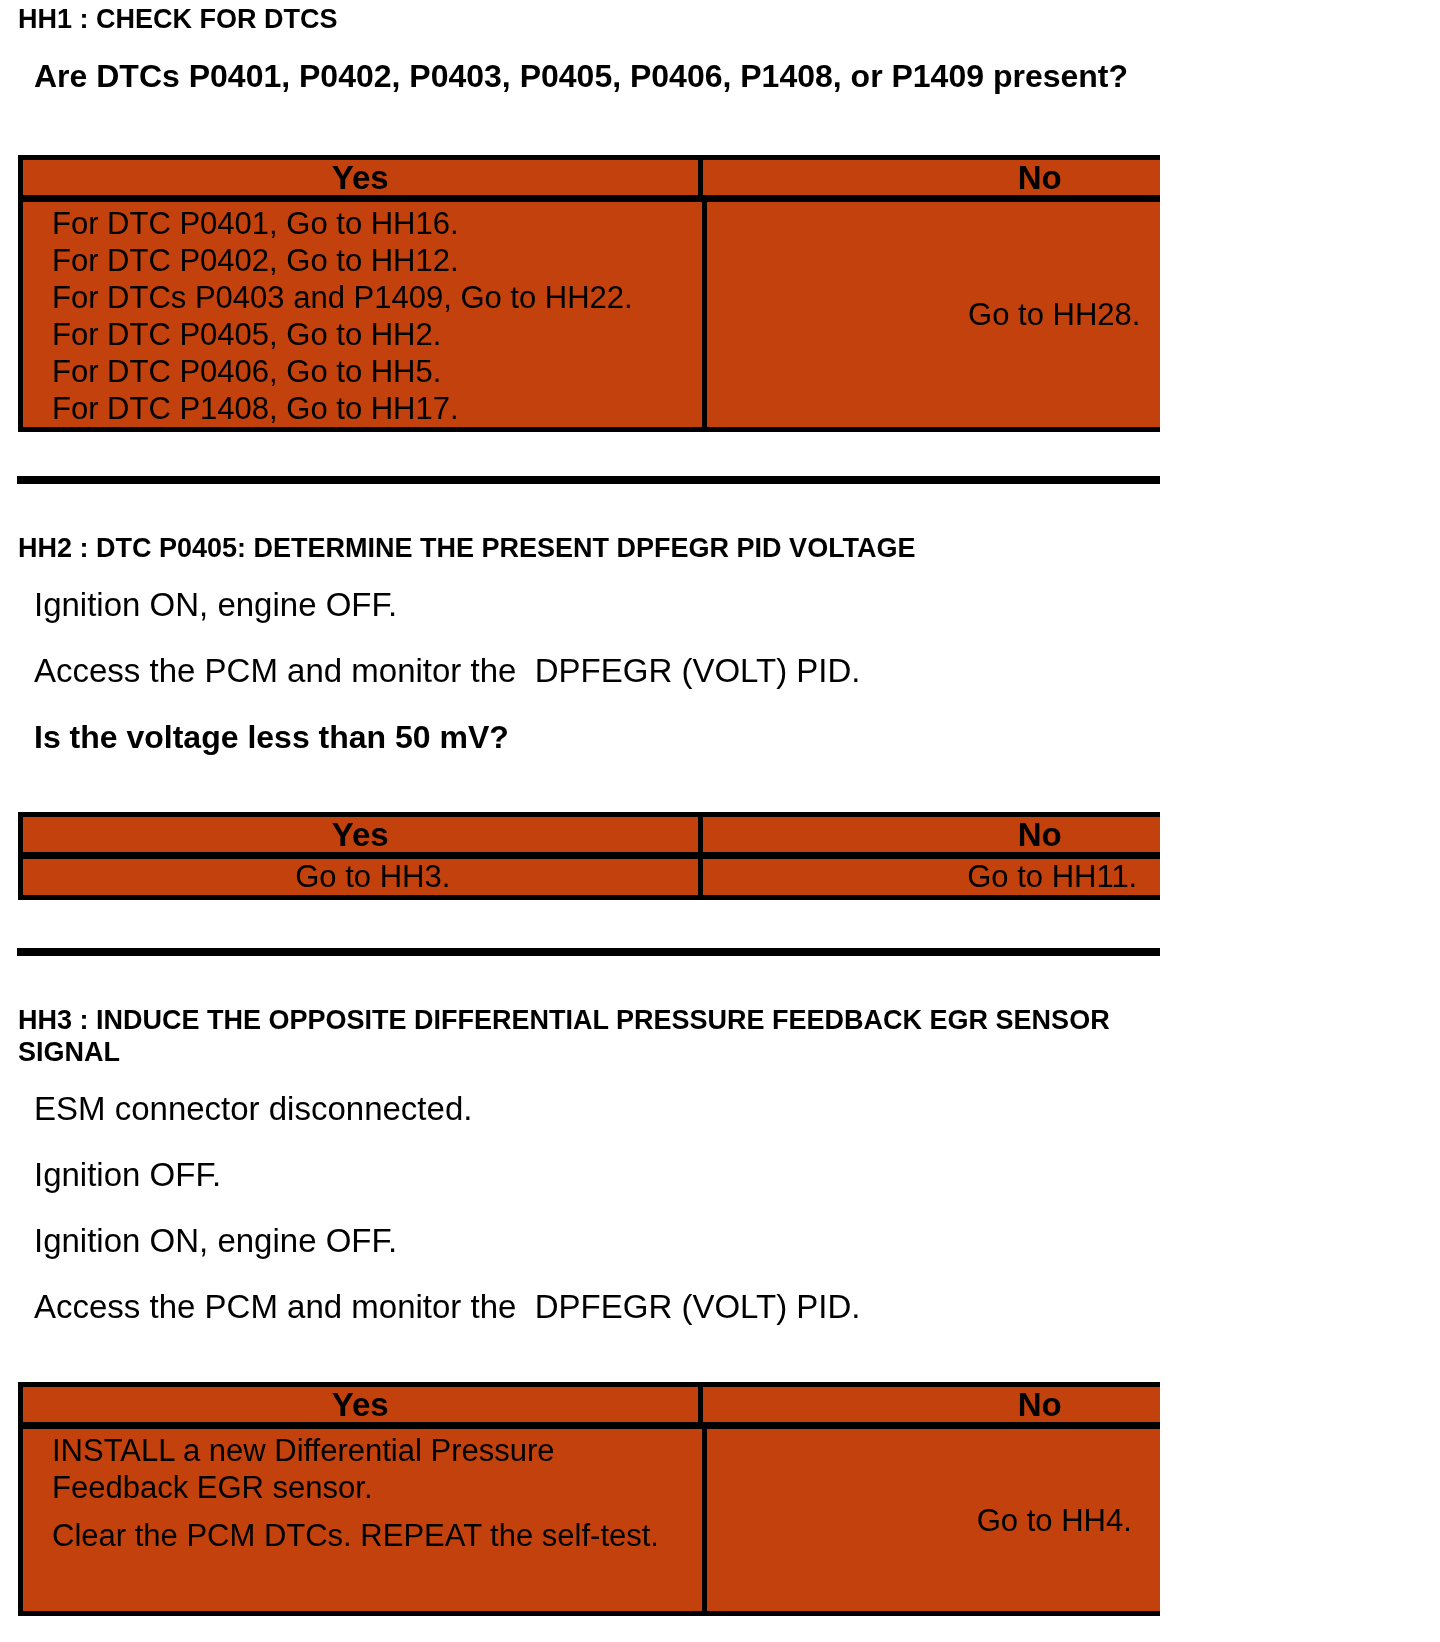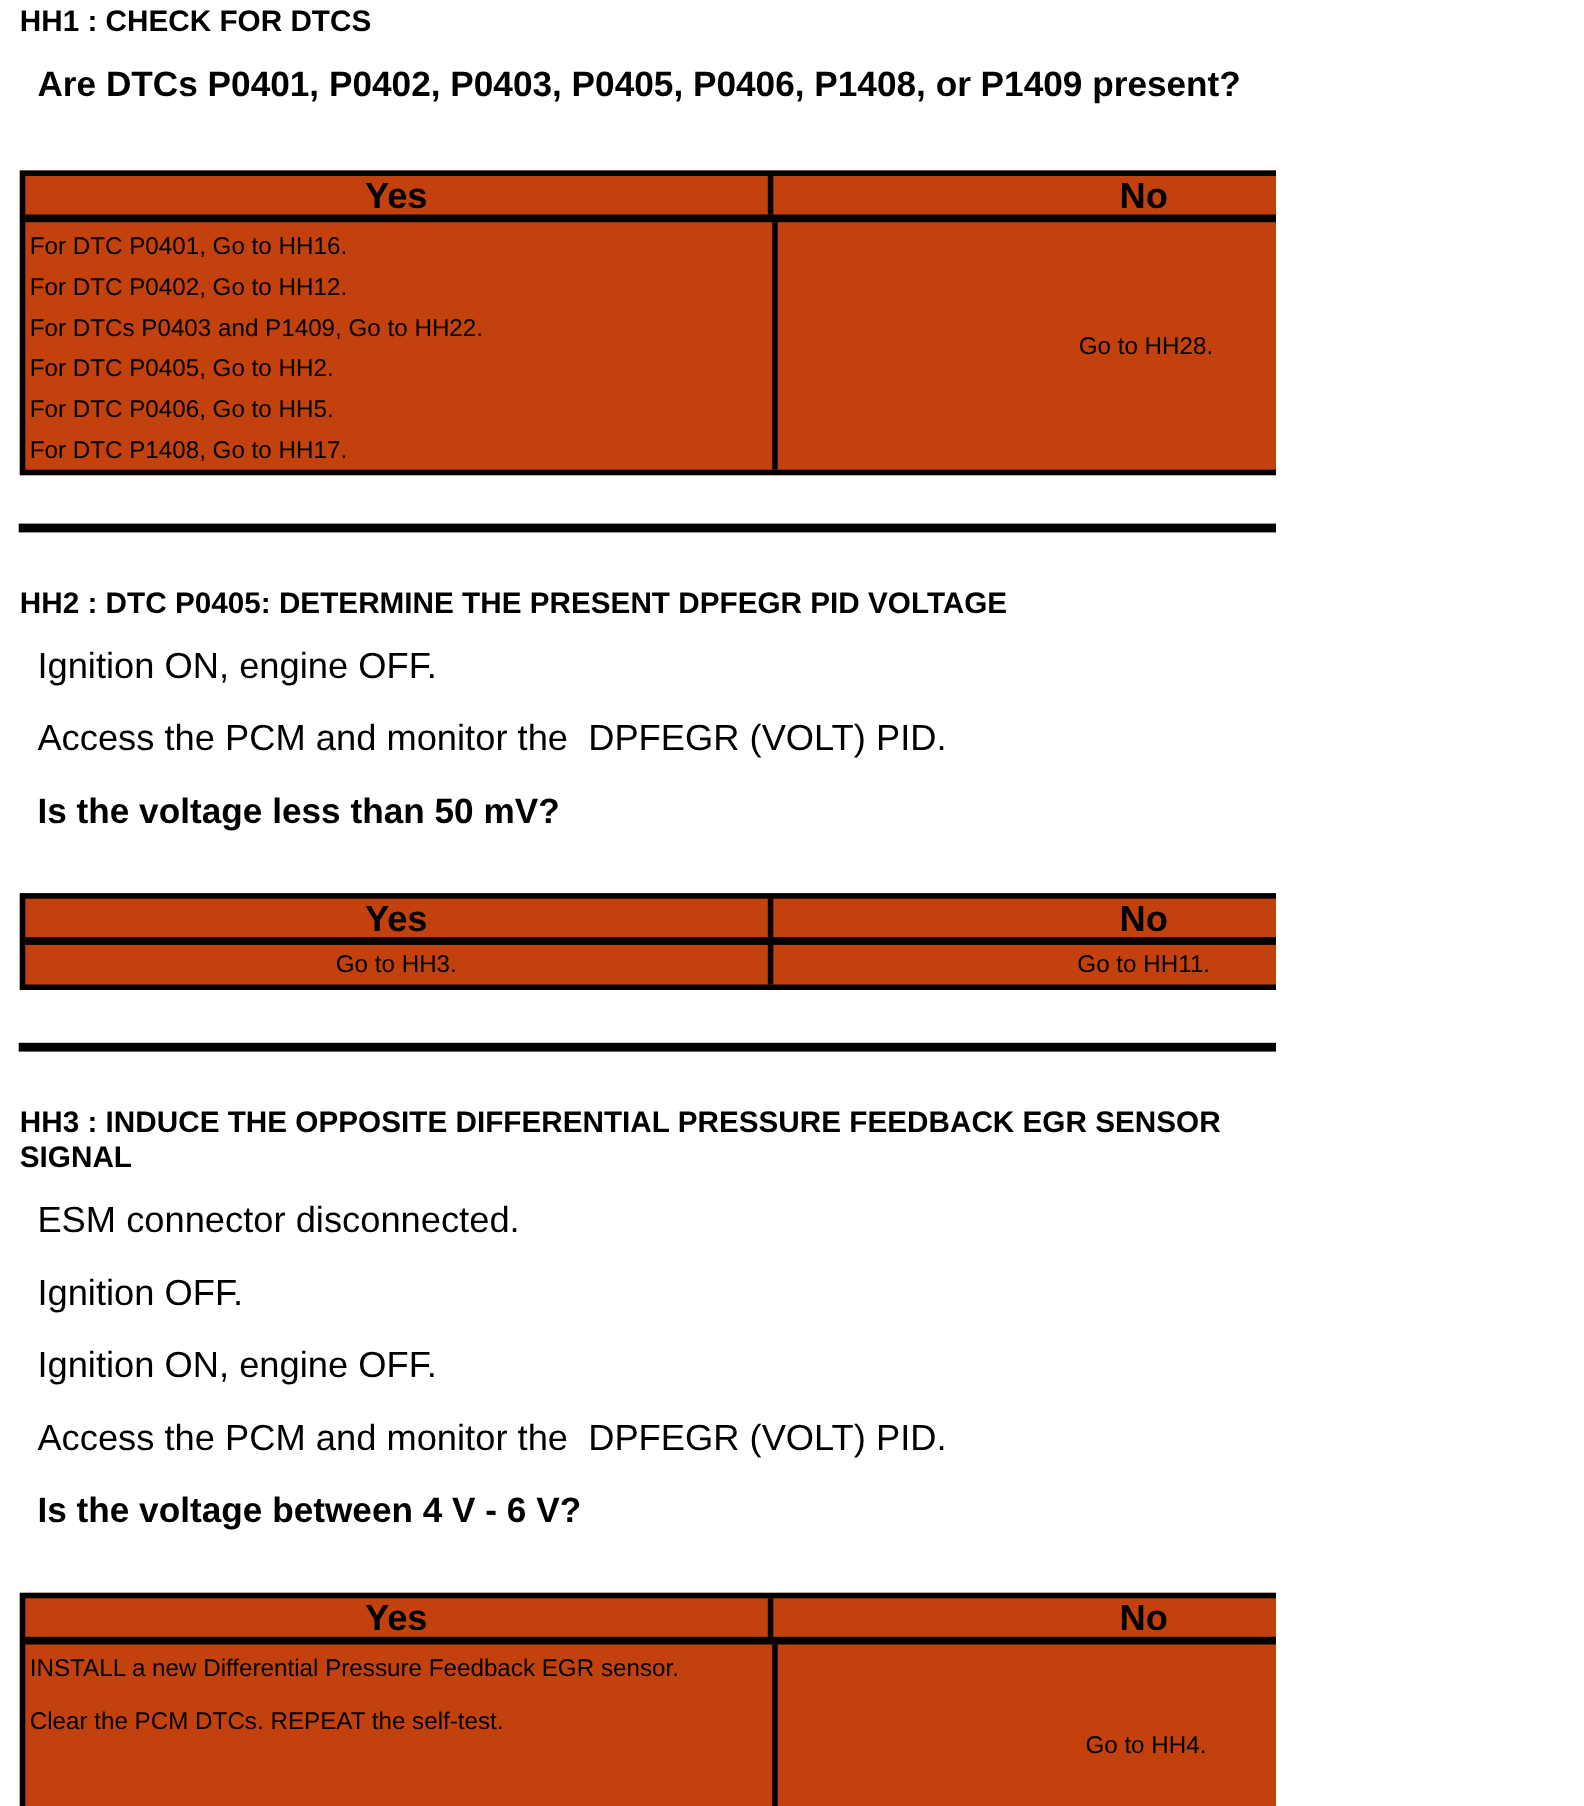--- a/index.html
+++ b/index.html
@@ -55,23 +55,24 @@
   }
   .dt-cell.first { border-right: 5px solid #000000; }
   .dt-head .dt-cell {
     height: 35px;
     line-height: 35px;
     text-align: center;
     font-weight: 700;
     font-size: 33px;
   }
   .dt-body .dt-cell {
-    font-size: 22px;
+    font-size: 31px;
     line-height: 37px;
     padding: 3px 4px 0 4px;
+    margin-left: 25px;
   }
   .dt-body.tall1 .dt-cell { min-height: 225px; }
   .dt-body.tall3 .dt-cell { min-height: 182px; }
   .dt-body.slim .dt-cell {
     min-height: 36px;
     line-height: 36px;
     padding: 0;
     text-align: center;
   }
   .dt-cell.vcenter {
@@ -147,21 +148,20 @@
     <div class="section-divider sd-mt2"></div>
   </section>
 
   <section>
     <h2 class="step-heading mt">HH3 : INDUCE THE OPPOSITE DIFFERENTIAL PRESSURE FEEDBACK EGR SENSOR SIGNAL</h2>
     <div class="lines">
       <p class="line">ESM connector disconnected.</p>
       <p class="line">Ignition OFF.</p>
       <p class="line">Ignition ON, engine OFF.</p>
       <p class="line">Access the PCM and monitor the  DPFEGR (VOLT) PID.</p>
-      <p class="line bold">Is the voltage between 4 V - 6 V?</p>
     </div>
 
     <div class="decision-table dt-mt2">
       <div class="dt-row dt-head">
         <div class="dt-cell first">Yes</div>
         <div class="dt-cell">No</div>
       </div>
       <div class="dt-row dt-body tall3">
         <div class="dt-cell first">
           <p class="cell-para">INSTALL a new Differential Pressure Feedback EGR sensor.</p>

